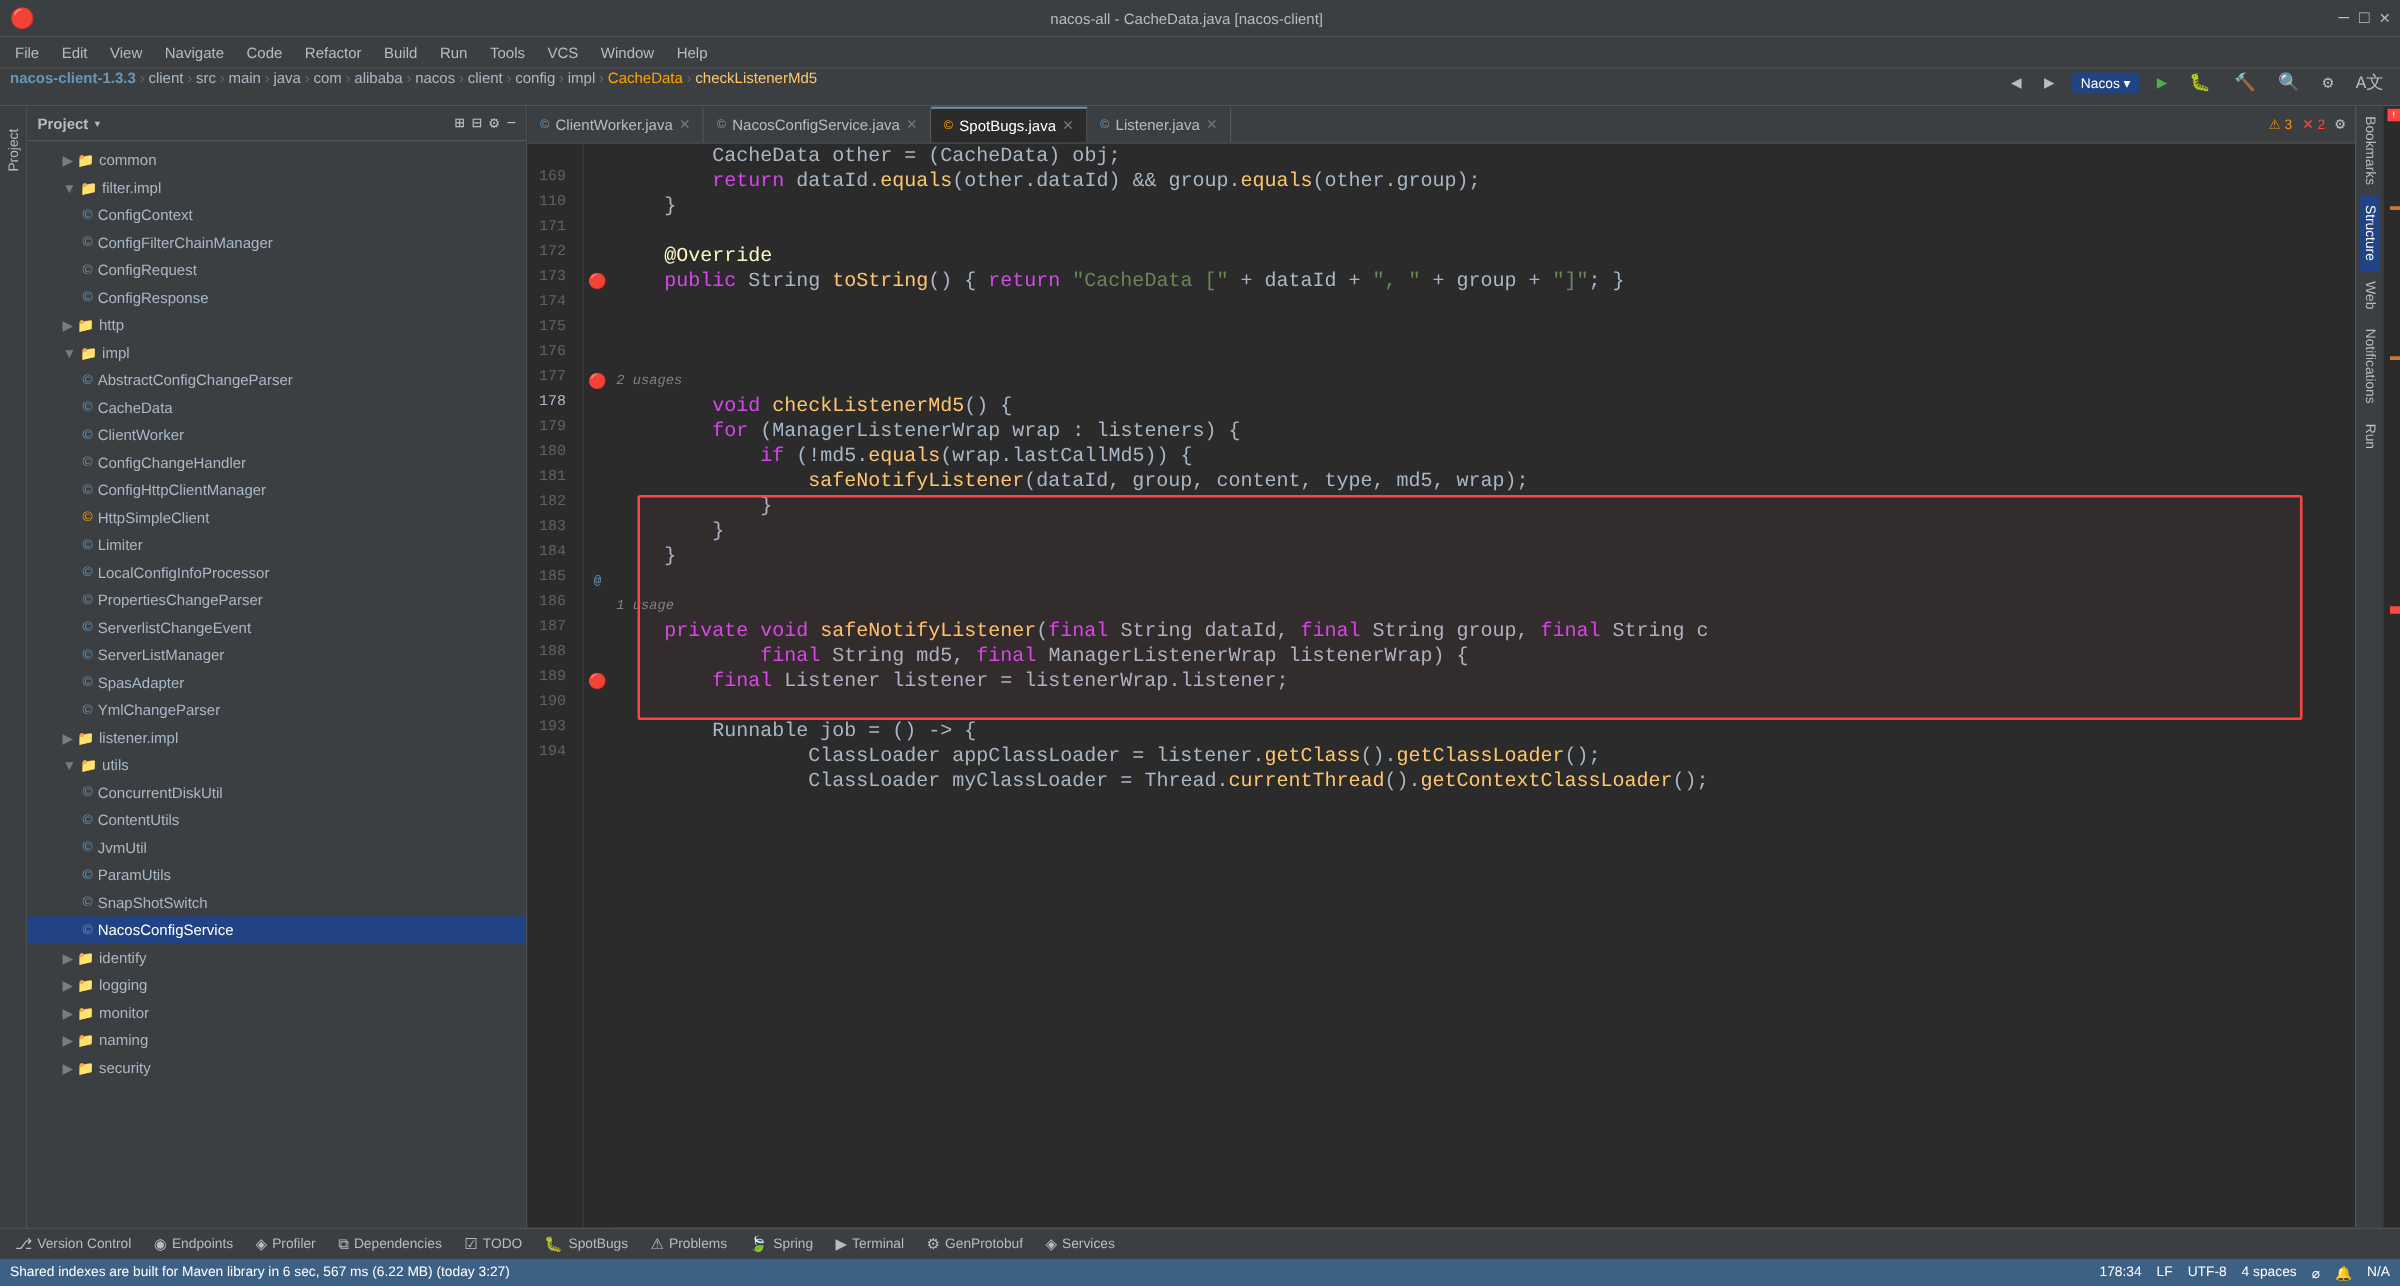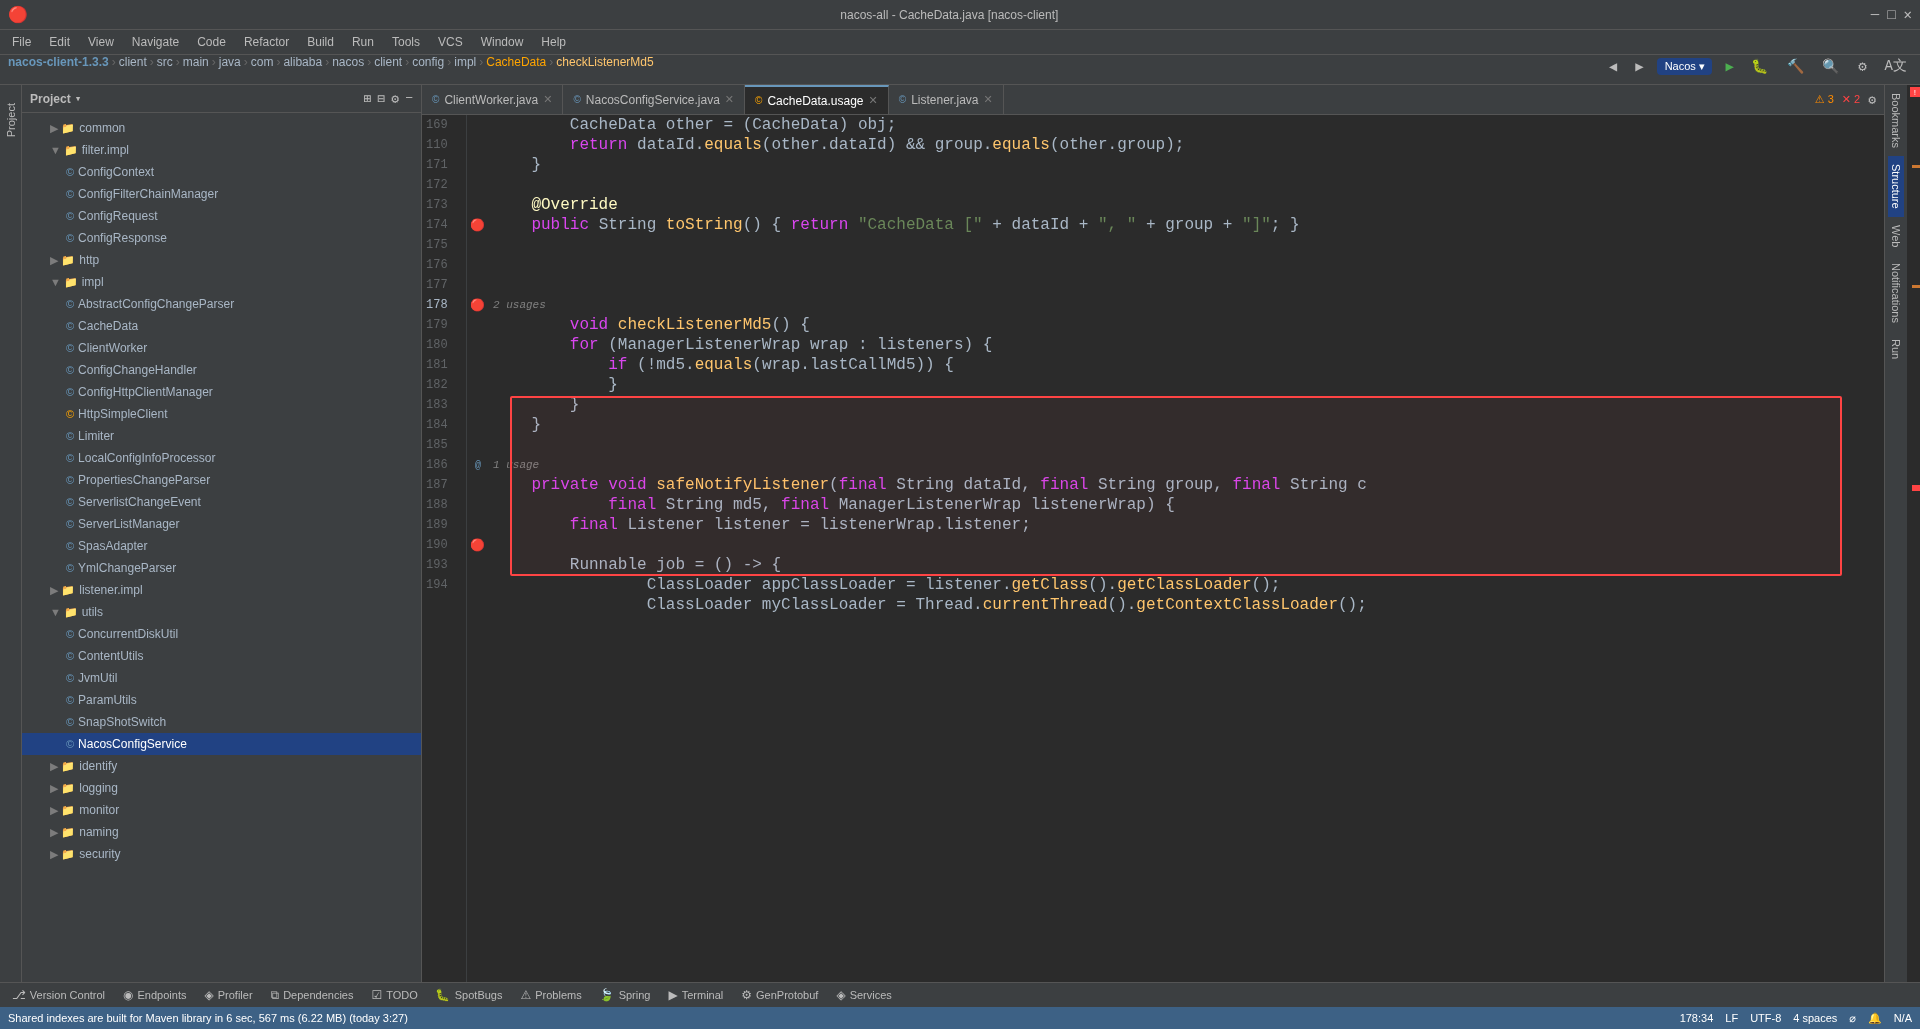--- a/index.html
+++ b/index.html
@@ -212,22 +212,22 @@
       position: relative;
       background: #2b2b2b;
     }
     .code-content {
       display: flex;
       min-height: 100%;
     }
     .line-numbers {
       background: #2b2b2b;
       color: #606366;
-      text-align: left;
-      padding: 0 8px 0 4px;
+      text-align: center;
+      padding: 16px 8px 0 4px;
       user-select: none;
       font-size: 12px;
       line-height: 20px;
       min-width: 45px;
       border-right: 1px solid #3c3f41;
       flex-shrink: 0;
     }
     .line-number {
       display: block;
       height: 20px;
@@ -636,21 +636,21 @@
         <span>ClientWorker.java</span>
         <span class="close-x">✕</span>
       </div>
       <div class="tab">
         <span class="java-dot">©</span>
         <span>NacosConfigService.java</span>
         <span class="close-x">✕</span>
       </div>
       <div class="tab active">
         <span class="java-dot-orange">©</span>
-        <span>CacheData.usage</span>
+        <span>SpotBugs.java</span>
         <span class="close-x">✕</span>
       </div>
       <div class="tab">
         <span class="java-dot">©</span>
         <span>Listener.java</span>
         <span class="close-x">✕</span>
       </div>
       <div style="margin-left:auto;display:flex;align-items:center;padding:0 8px;gap:8px;">
         <span style="color:#ff8c00;font-size:11px;font-family:Arial;">⚠ 3</span>
         <span style="color:#ff4444;font-size:11px;font-family:Arial;">✕ 2</span>
@@ -731,20 +731,21 @@
           <span class="code-line">    <span class="ann">@Override</span></span>
           <span class="code-line">    <span class="kw">public</span> <span class="type">String</span> <span class="fn">toString</span><span class="punc">() {</span> <span class="kw">return</span> <span class="str">"CacheData ["</span> <span class="punc">+</span> dataId <span class="punc">+</span> <span class="str">", "</span> <span class="punc">+</span> group <span class="punc">+</span> <span class="str">"]"</span><span class="punc">; }</span></span>
           <span class="code-line"></span>
           <span class="code-line"></span>
           <span class="code-line"></span>
 
           <span class="usage-hint">        2 usages</span>
           <span class="code-line">        <span class="kw">void</span> <span class="fn">checkListenerMd5</span><span class="punc">() {</span></span>
           <span class="code-line">        <span class="kw">for</span> <span class="punc">(</span><span class="type">ManagerListenerWrap</span> wrap <span class="punc">:</span> listeners<span class="punc">) {</span></span>
           <span class="code-line">            <span class="kw">if</span> <span class="punc">(!</span>md5<span class="punc">.</span><span class="fn">equals</span><span class="punc">(</span>wrap<span class="punc">.</span>lastCallMd5<span class="punc">)) {</span></span>
+          <span class="code-line">                <span class="fn">safeNotifyListener</span><span class="punc">(</span>dataId<span class="punc">,</span> group<span class="punc">,</span> content<span class="punc">,</span> type<span class="punc">,</span> md5<span class="punc">,</span> wrap<span class="punc">);</span></span>
           <span class="code-line">            <span class="punc">}</span></span>
           <span class="code-line">        <span class="punc">}</span></span>
           <span class="code-line">    <span class="punc">}</span></span>
           <span class="code-line"></span>
 
           <span class="usage-hint">        1 usage</span>
           <span class="code-line">    <span class="kw">private</span> <span class="kw">void</span> <span class="fn">safeNotifyListener</span><span class="punc">(</span><span class="kw">final</span> <span class="type">String</span> dataId<span class="punc">,</span> <span class="kw">final</span> <span class="type">String</span> group<span class="punc">,</span> <span class="kw">final</span> <span class="type">String</span> c</span>
           <span class="code-line">            <span class="kw">final</span> <span class="type">String</span> md5<span class="punc">,</span> <span class="kw">final</span> <span class="type">ManagerListenerWrap</span> listenerWrap<span class="punc">) {</span></span>
           <span class="code-line">        <span class="kw">final</span> <span class="type">Listener</span> listener <span class="punc">=</span> listenerWrap<span class="punc">.</span>listener<span class="punc">;</span></span>
           <span class="code-line"></span>

